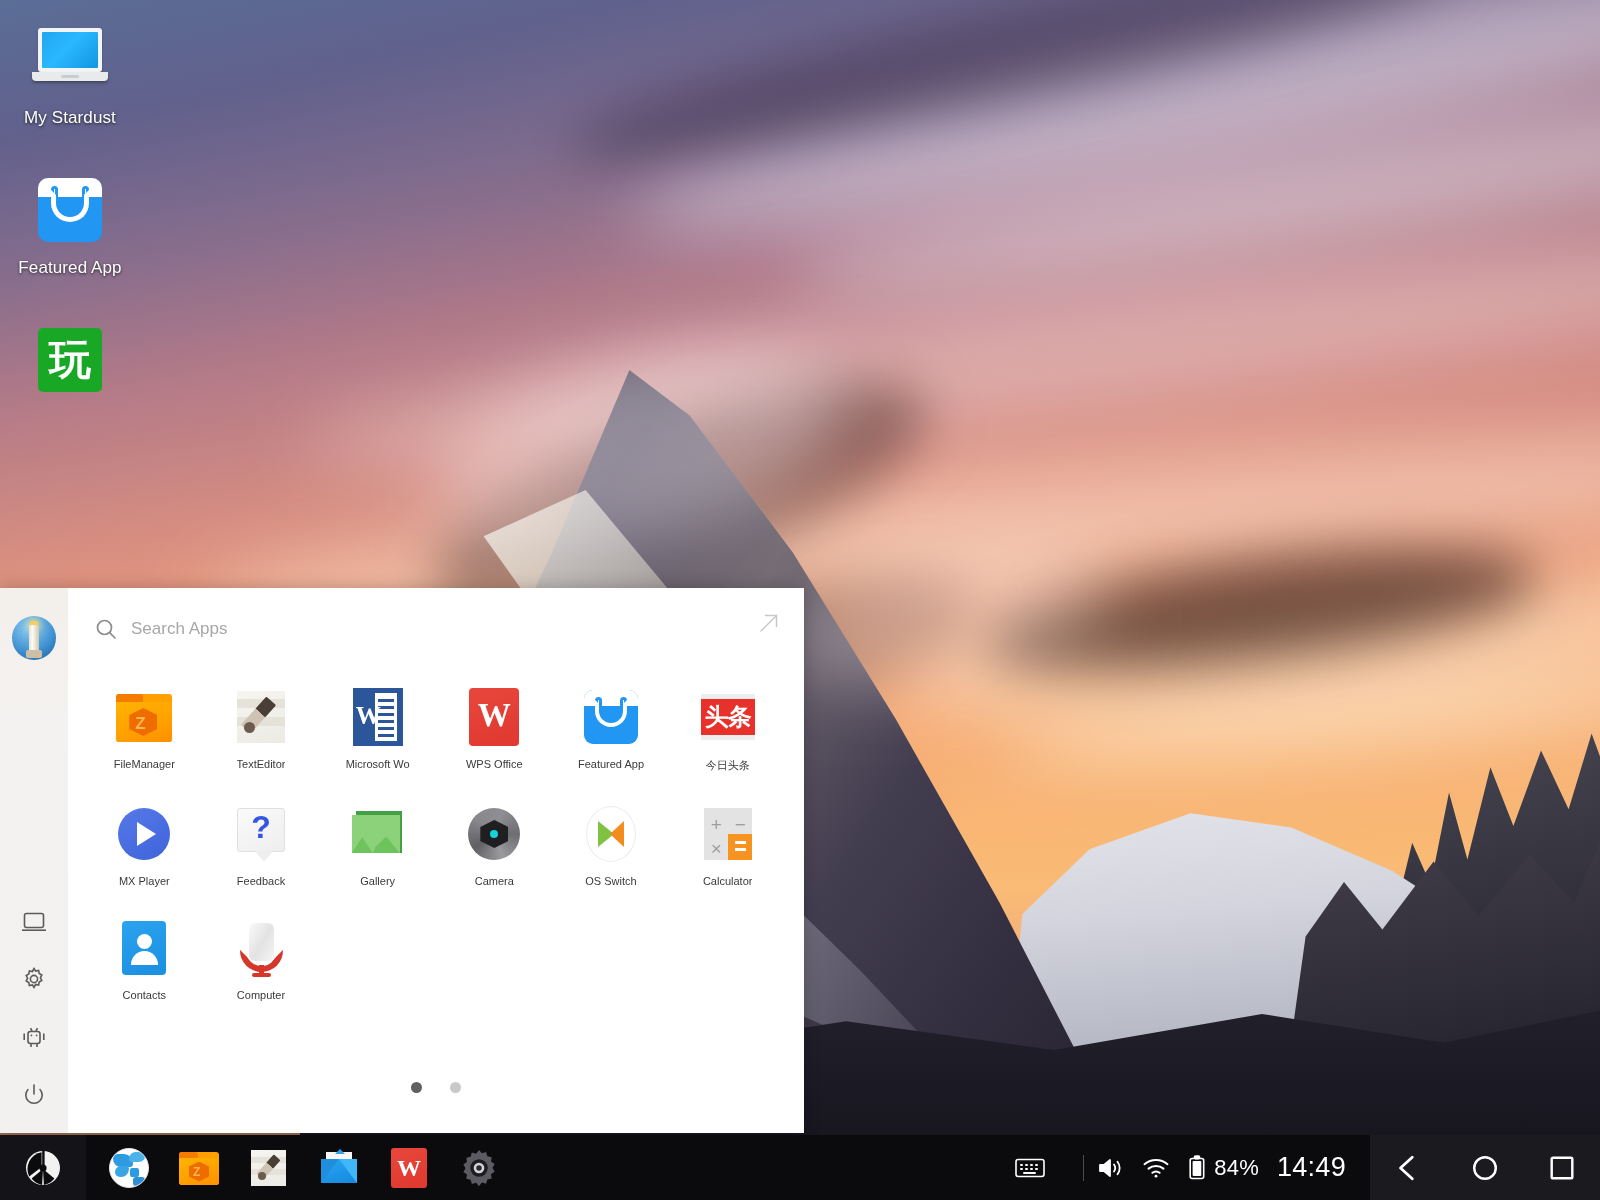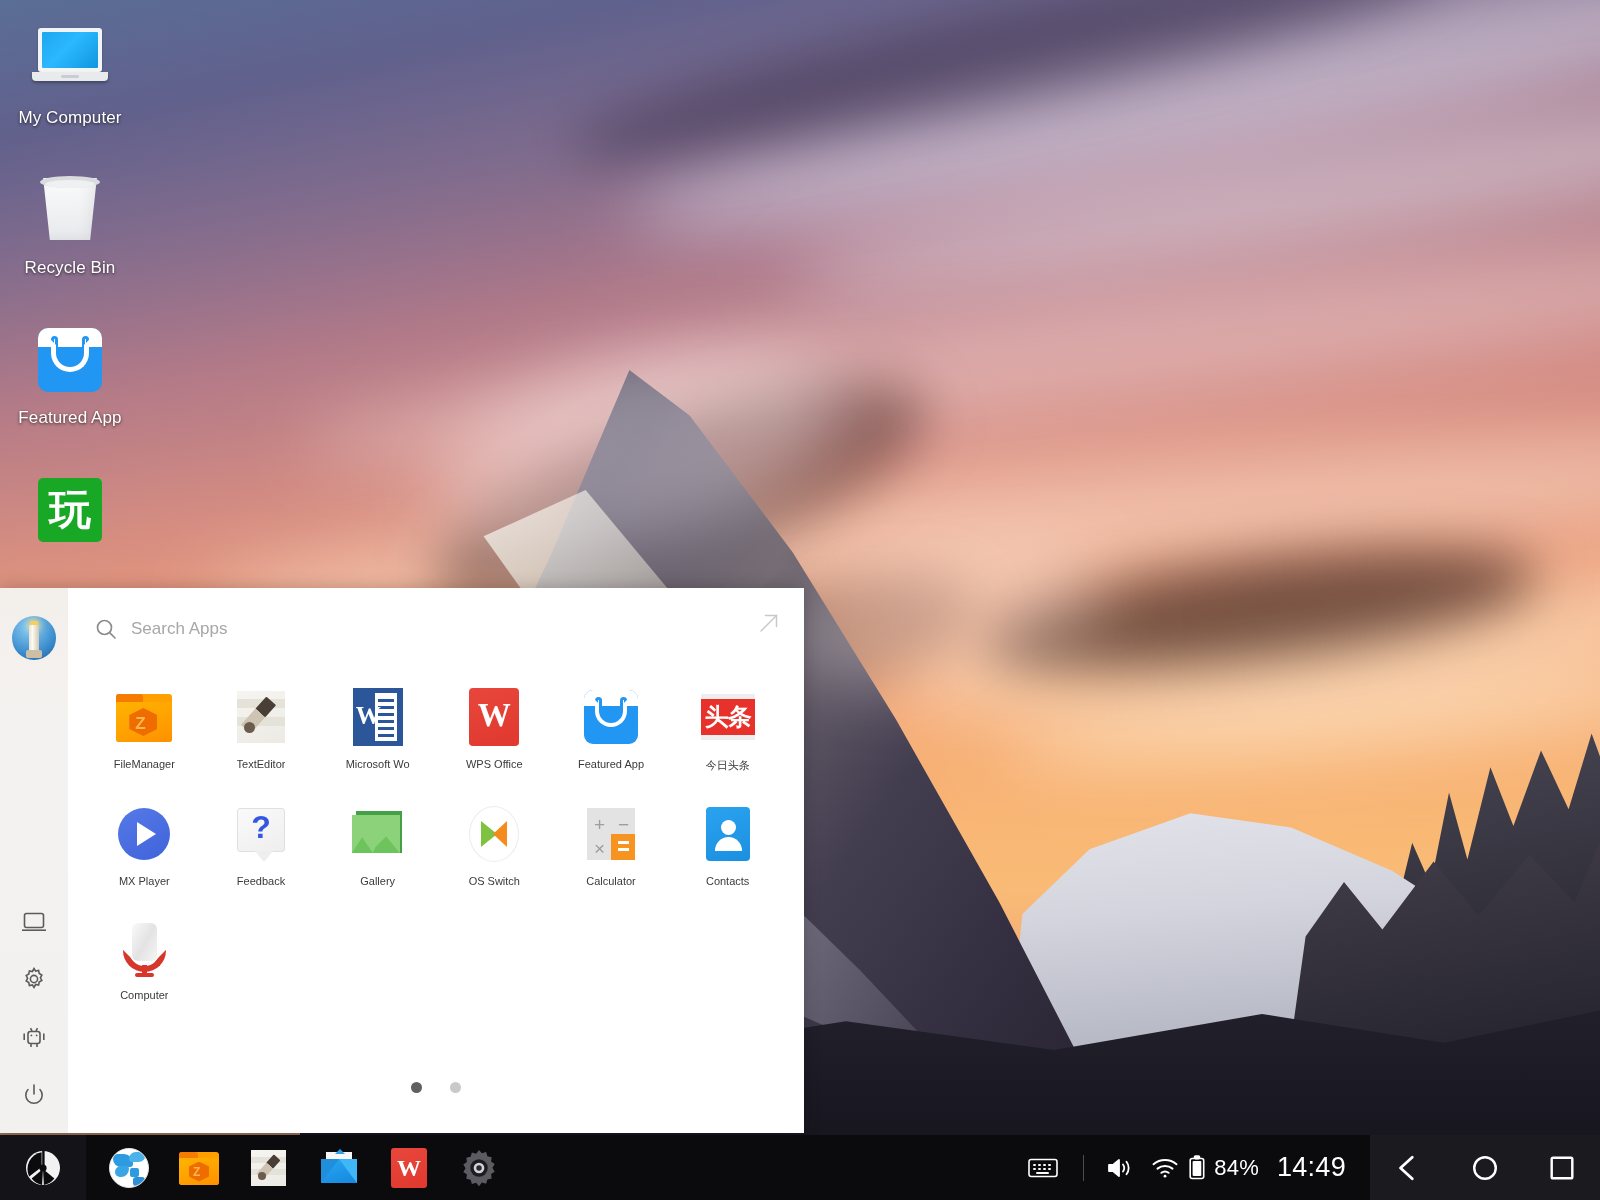--- a/index.html
+++ b/index.html
@@ -382,21 +382,21 @@
     width: 86px; height:65px;
     background:#141418;
     display:flex; align-items:center; justify-content:center;
     cursor:pointer;
   }
   .tb-apps { display:flex; align-items:center; gap:0; padding-left:8px; }
   .tb-app { width:70px; height:65px; display:flex; align-items:center; justify-content:center; cursor:pointer; }
   .tb-ico { width:42px; height:42px; position:relative; }
   .tb-spacer { flex:1; }
   .tray { display:flex; align-items:center; gap:0; padding-right:4px; }
-  .tray-item { display:flex; align-items:center; justify-content:center; height:65px; cursor:pointer; }
+  .tray-item { display:flex; align-items:center; height:65px; cursor:pointer; }
   .tray-sep { width:1px; height:26px; background:#4b4b52; margin:0 12px; }
   .battery-pct { color:#fff; font-size:22px; margin-left:8px; letter-spacing:.2px; }
   .clock { color:#fff; font-size:27px; margin:0 20px 0 18px; letter-spacing:.3px; }
   .navzone {
     width: 230px; height:65px;
     background:#1a1a1f;
     display:flex; align-items:center; justify-content:space-around;
   }
   .navbtn { width:52px; height:52px; display:flex; align-items:center; justify-content:center; cursor:pointer; }
 
@@ -454,31 +454,23 @@
     <div class="band" style="left:790px;top:560px;width:320px;height:120px;transform:rotate(-10deg);background:#cfc2c0;opacity:.4;"></div>
   </div>
 
   <div class="desk-icons">
 
     <div class="desk-icon">
       <div class="glyph">
         <div class="laptop-screen"></div>
           <div class="laptop-base"></div>
       </div>
-      <div class="lbl">My Computer</div>
+      <div class="lbl">My Stardust</div>
     </div>
 
-    <div class="desk-icon">
-      <div class="glyph">
-        <div class="bin"></div>
-          <div class="bin-lip"></div>
-          <div class="bin-lip2"></div>
-      </div>
-      <div class="lbl">Recycle Bin</div>
-    </div>
 
     <div class="desk-icon">
       <div class="glyph">
         <div class="bagicon">
             <div class="top"></div>
             <div class="dotl"></div>
             <div class="dotr"></div>
             <div class="smile"></div>
           </div>
       </div>
@@ -643,20 +635,28 @@
         <div class="appcell">
           <div class="ico">
             <div class="gl-back"></div>
             <div class="gl-front">
                 <div class="gl-mtn"></div>
               </div>
           </div>
           <div class="nm">Gallery</div>
         </div>
 
+        <div class="appcell">
+          <div class="ico">
+            <div class="cm-c"></div>
+              <div class="cm-hex"></div>
+              <div class="cm-dot"></div>
+          </div>
+          <div class="nm">Camera</div>
+        </div>
 
 
 
         <div class="appcell">
           <div class="ico">
             <div class="os-c"></div>
               <div class="os-g"></div>
               <div class="os-o"></div>
           </div>
           <div class="nm">OS Switch</div>

